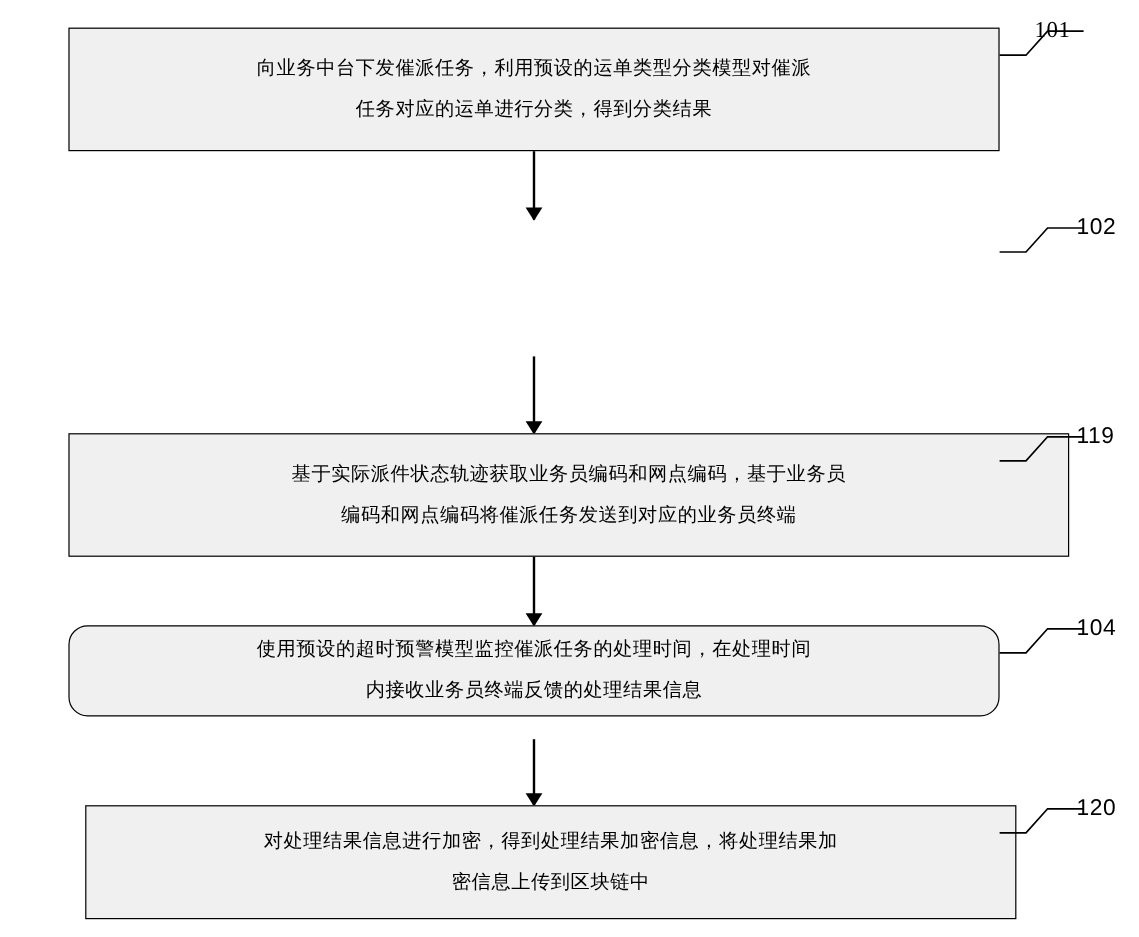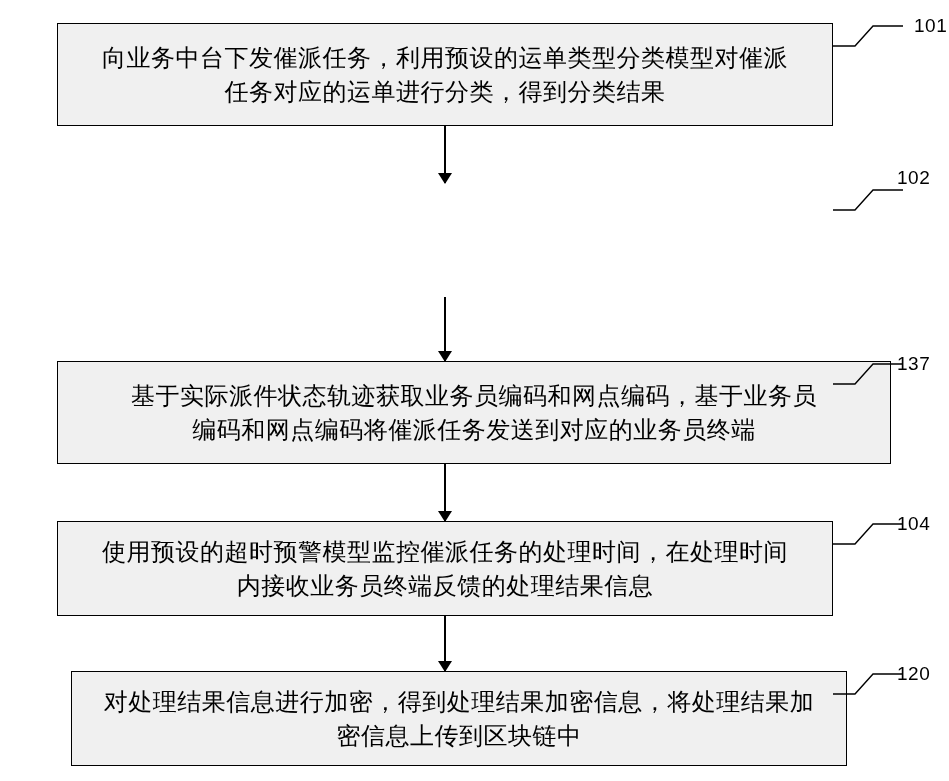--- a/index.html
+++ b/index.html
@@ -21,21 +21,21 @@
     position: absolute;
     box-sizing: border-box;
     border: 1px solid #000000;
     background: #f0f0f0;
     display: flex;
     align-items: center;
     justify-content: center;
     padding: 6px 18px;
   }
   .flow-step .step-text {
-    font-size: 24px;
+    font-size: 16px;
     line-height: 34px;
     color: #000000;
     text-align: center;
     letter-spacing: 0.5px;
     white-space: pre-line;
   }
   .arrow {
     position: absolute;
     width: 2px;
     background: #000000;
@@ -73,47 +73,47 @@
 
   <div class="flow-step" style="left:57px; top:23px; width:776px; height:103px;">
     <div class="step-text">向业务中台下发催派任务，利用预设的运单类型分类模型对催派
 任务对应的运单进行分类，得到分类结果</div>
   </div>
   <div class="ref-leader" style="left:833px; top:20px; width:70px; height:26px;">
     <svg width="70" height="26" viewBox="0 0 70 26">
       <path d="M0 26 L22 26 L40 6 L70 6" fill="none" stroke="#000000" stroke-width="1.4"></path>
     </svg>
   </div>
-  <div class="ref-label" style="left:914px; top:15px;">101</div>
+  <div class="ref-label" style="left:862px; top:15px;font-family:Liberation Serif, serif;">101</div>
 
   <div class="arrow" style="left:444px; top:126px; height:57px;"></div>
 
   <div class="ref-leader" style="left:833px; top:184px; width:70px; height:26px;">
     <svg width="70" height="26" viewBox="0 0 70 26">
       <path d="M0 26 L22 26 L40 6 L70 6" fill="none" stroke="#000000" stroke-width="1.4"></path>
     </svg>
   </div>
-  <div class="ref-label" style="left:897px; top:167px;">102</div>
+  <div class="ref-label" style="left:897px; top:179px;">102</div>
 
   <div class="arrow" style="left:444px; top:297px; height:64px;"></div>
 
   <div class="flow-step" style="left:57px; top:361px; width:834px; height:103px;">
     <div class="step-text">基于实际派件状态轨迹获取业务员编码和网点编码，基于业务员
 编码和网点编码将催派任务发送到对应的业务员终端</div>
   </div>
   <div class="ref-leader" style="left:833px; top:358px; width:70px; height:26px;">
     <svg width="70" height="26" viewBox="0 0 70 26">
       <path d="M0 26 L22 26 L40 6 L70 6" fill="none" stroke="#000000" stroke-width="1.4"></path>
     </svg>
   </div>
-  <div class="ref-label" style="left:897px; top:353px;">137</div>
+  <div class="ref-label" style="left:897px; top:353px;">119</div>
 
   <div class="arrow" style="left:444px; top:464px; height:57px;"></div>
 
-  <div class="flow-step" style="left:57px; top:521px; width:776px; height:95px;">
+  <div class="flow-step" style="left:57px; top:521px; width:776px; height:76px;border-radius:16px;">
     <div class="step-text">使用预设的超时预警模型监控催派任务的处理时间，在处理时间
 内接收业务员终端反馈的处理结果信息</div>
   </div>
   <div class="ref-leader" style="left:833px; top:518px; width:70px; height:26px;">
     <svg width="70" height="26" viewBox="0 0 70 26">
       <path d="M0 26 L22 26 L40 6 L70 6" fill="none" stroke="#000000" stroke-width="1.4"></path>
     </svg>
   </div>
   <div class="ref-label" style="left:897px; top:513px;">104</div>
 

